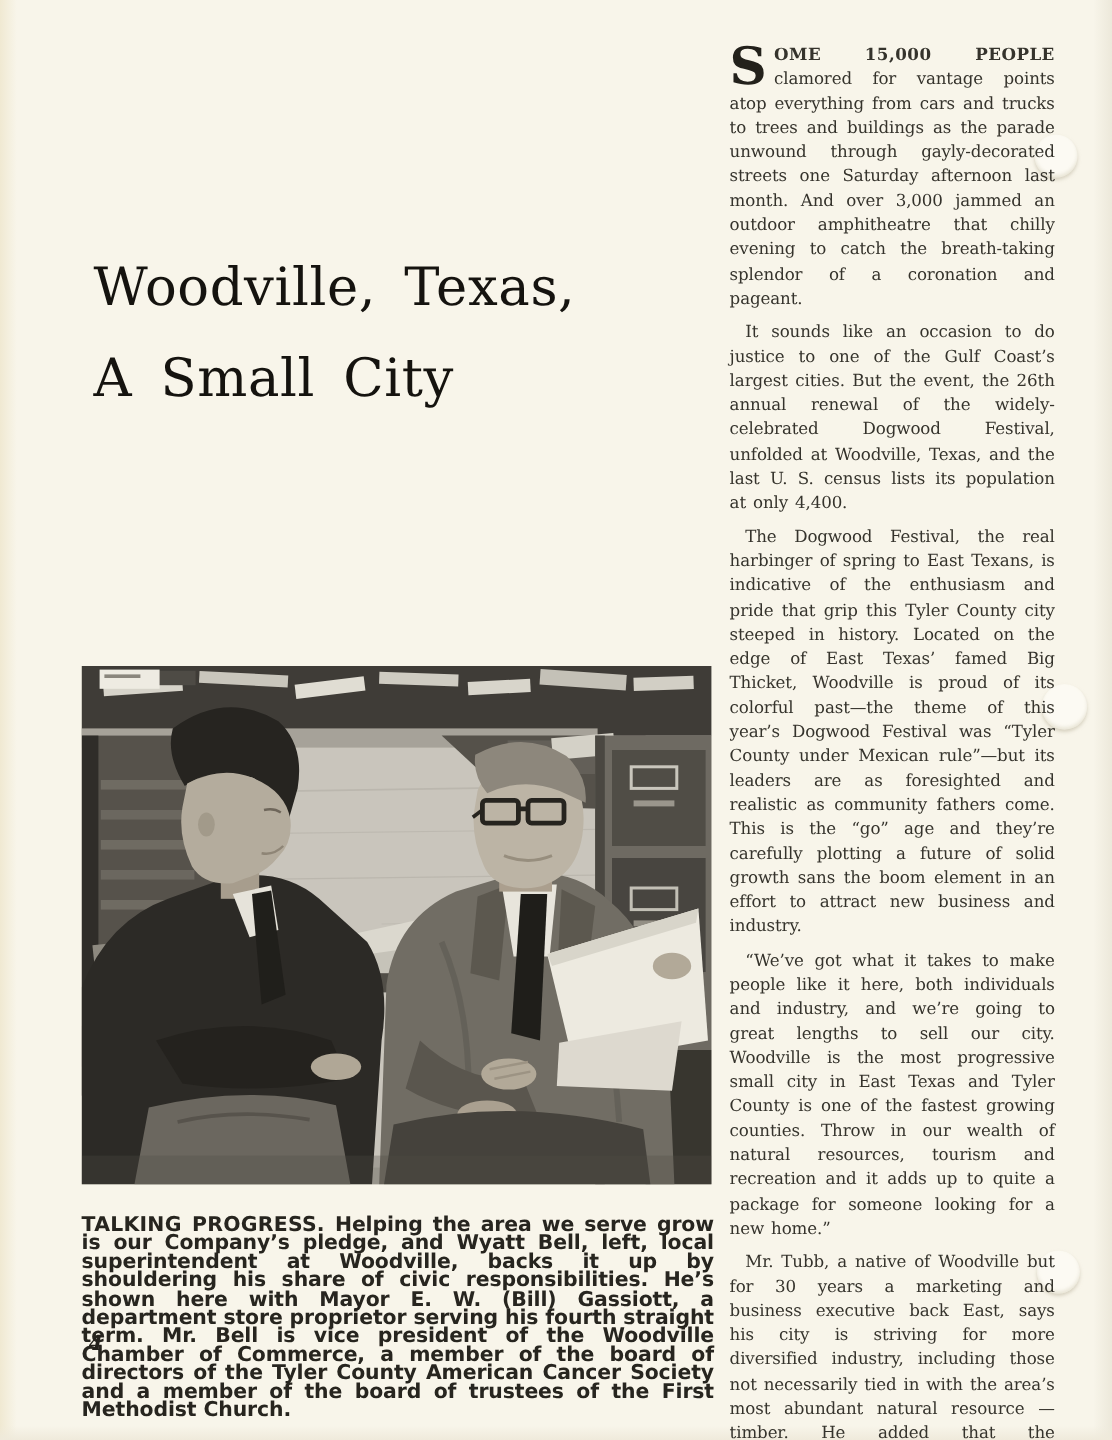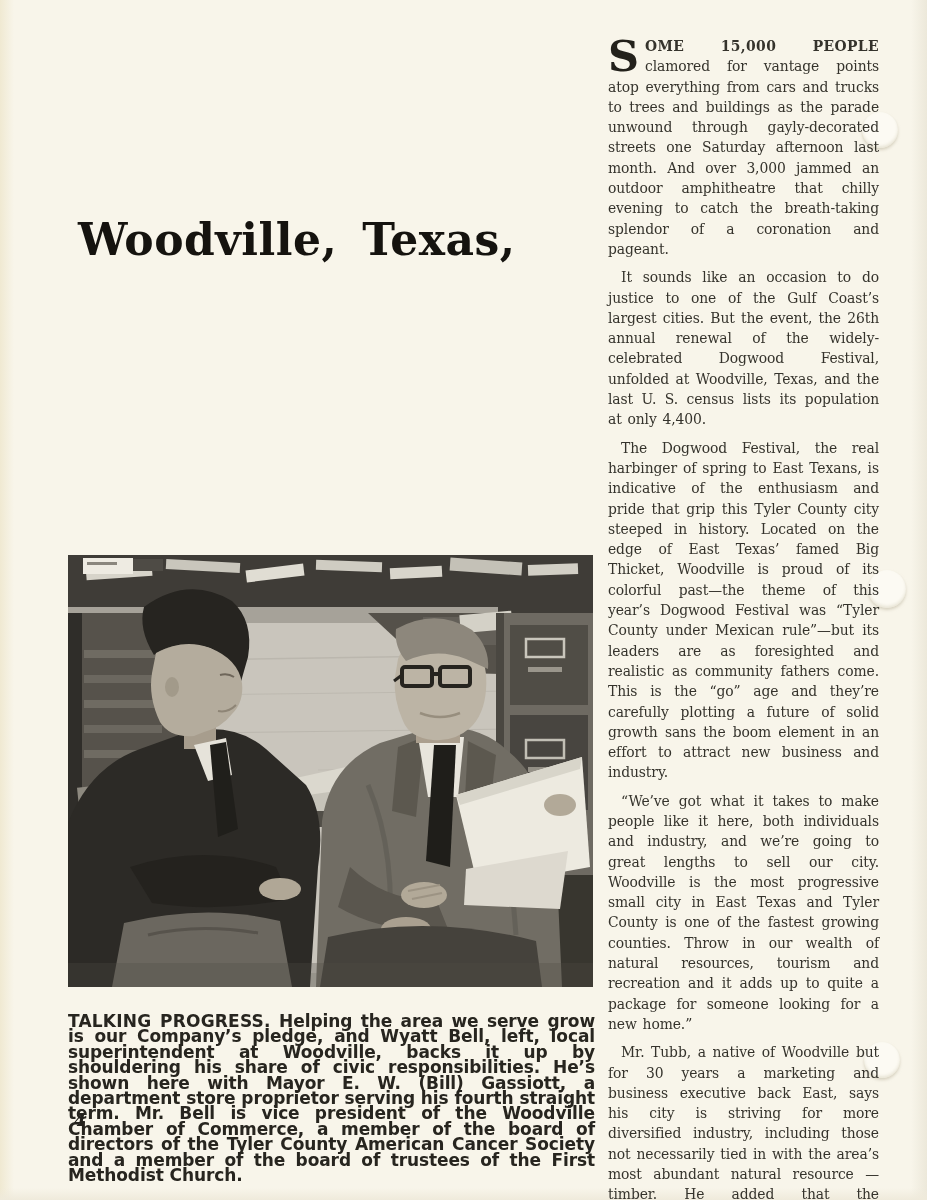--- a/index.html
+++ b/index.html
@@ -22,21 +22,21 @@
   .hole{position:absolute;border-radius:50%;background:#fcfaf3;
     box-shadow:0 2px 3px rgba(190,183,160,.55), inset 0 -2px 3px rgba(222,216,196,.6);}
   .hole.h1{left:862px;top:112px;width:36px;height:36px;}
   .hole.h2{left:868px;top:570px;width:38px;height:38px;}
   .hole.h3{left:864px;top:1042px;width:36px;height:36px;}
 
   
   .headline{position:absolute;left:78px;top:202px;width:480px;color:#15130f;}
   .hl-line{
     font-family:"DejaVu Serif", serif;
-    font-size:44px;line-height:76px;font-weight:700;
+    font-size:44px;line-height:76px;font-weight:400;
     letter-spacing:.5px;word-spacing:9px;white-space:nowrap;
   }
 
   
   .photo{position:absolute;left:68px;top:555px;width:525px;height:432px;
     background:#b5b1a8;overflow:hidden;}
   .photo svg{display:block;}
 
   
   .caption{
@@ -76,20 +76,21 @@
   <div class="edge-left"></div>
   <div class="edge-right"></div>
   <div class="edge-bottom"></div>
 
   <div class="hole h1"></div>
   <div class="hole h2"></div>
   <div class="hole h3"></div>
 
   <div class="headline">
     <div class="hl-line">Woodville, Texas,</div>
+    <div class="hl-line">A Small City</div>
   </div>
 
   <div class="photo">
     <svg width="525" height="432" viewBox="0 0 525 432" xmlns="http://www.w3.org/2000/svg">
       <g>
         <rect x="0" y="0" width="525" height="432" fill="#b7b3aa"></rect>
 
         <rect x="110" y="58" width="340" height="360" fill="#c9c5bc"></rect>
         <line x1="120" y1="105" x2="445" y2="100" stroke="#bbb7ae" stroke-width="1.5"></line>
         <line x1="120" y1="140" x2="445" y2="136" stroke="#bdb9b0" stroke-width="1"></line>

